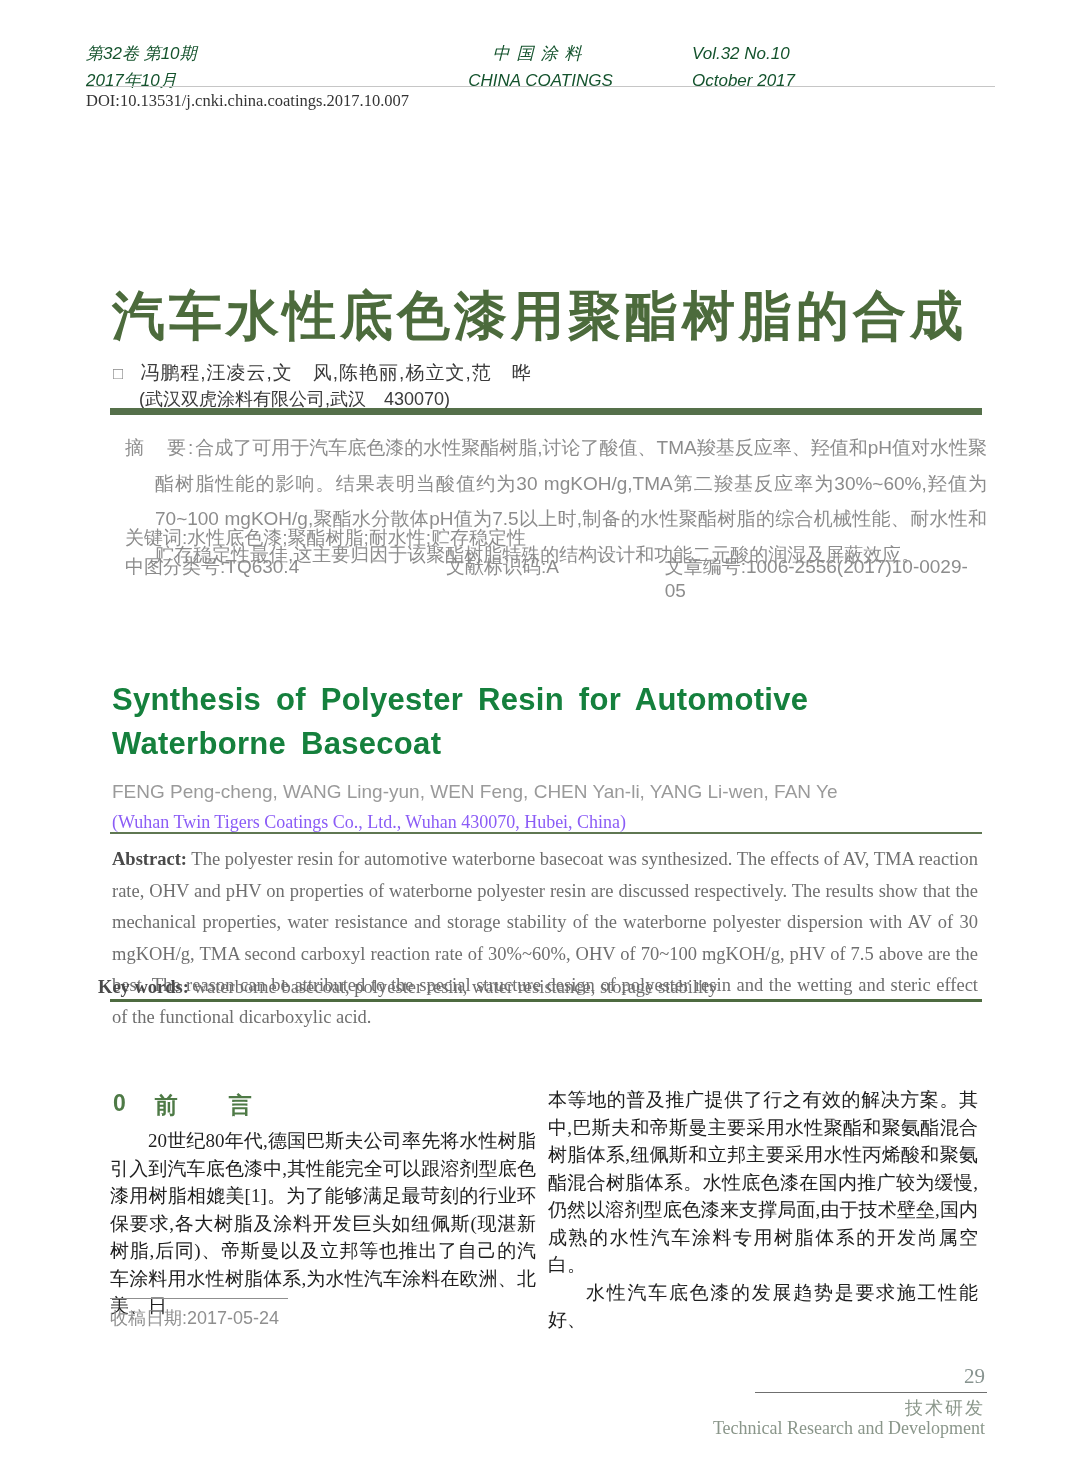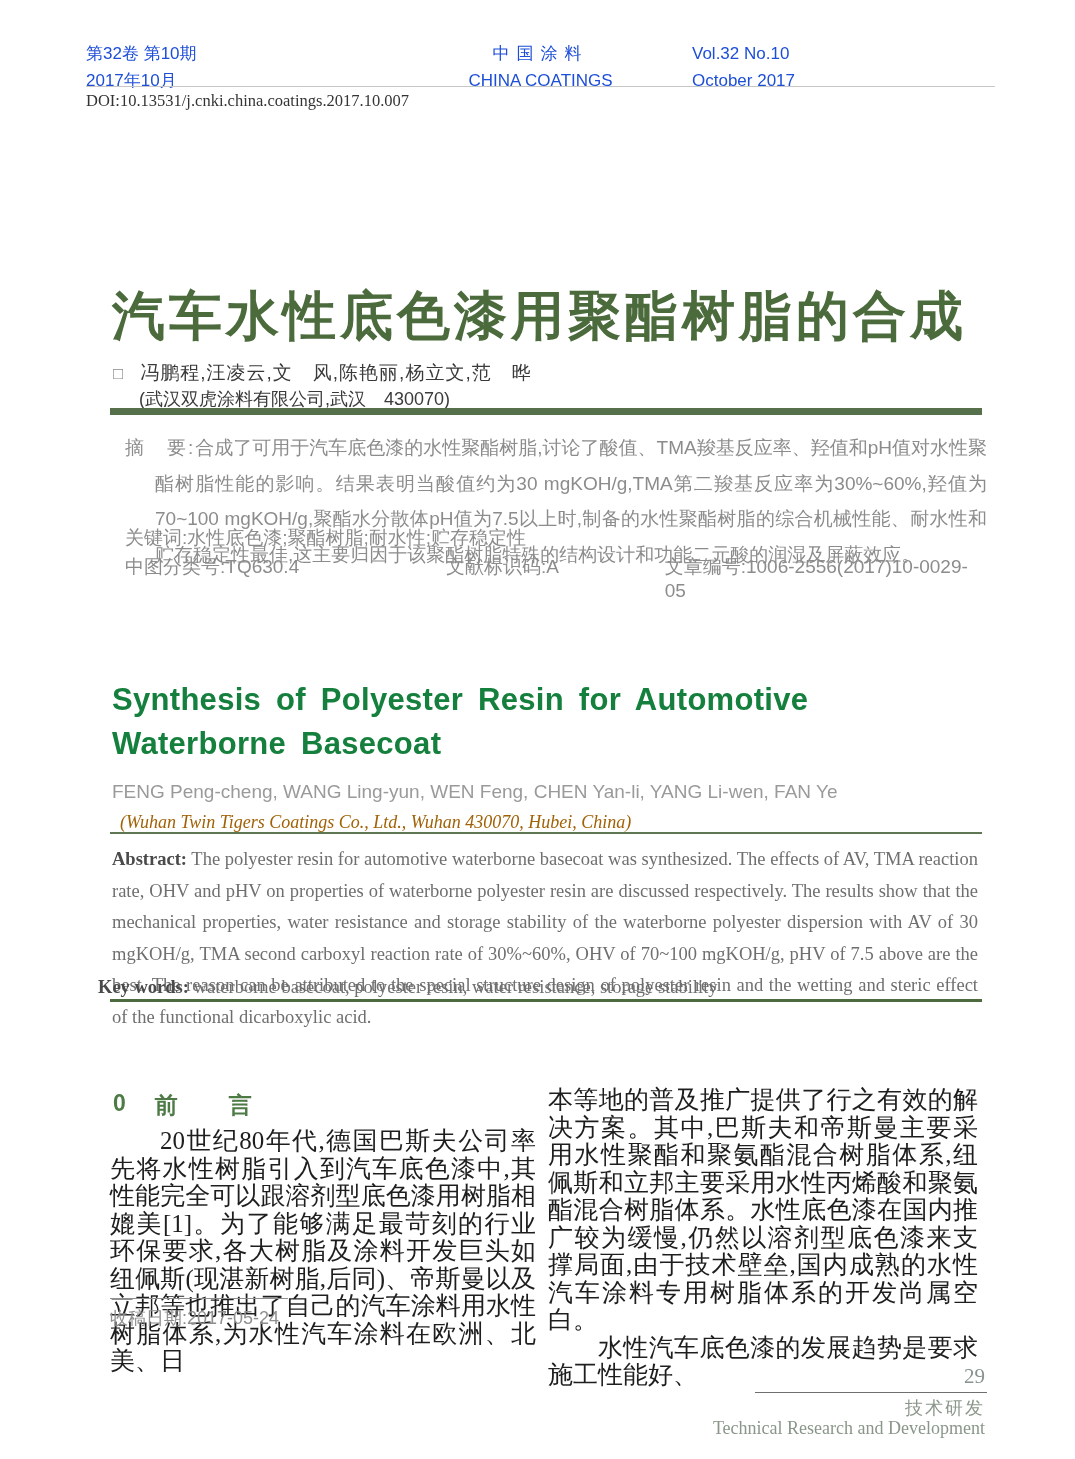--- a/index.html
+++ b/index.html
@@ -1,21 +1,21 @@
 <!DOCTYPE html>
 <html><head>
 <meta charset="utf-8">
 <style>
   html,body{margin:0;padding:0;background:#ffffff;}
   .page{position:relative;width:1075px;height:1459px;background:#ffffff;overflow:hidden;
         font-family:"Liberation Sans",sans-serif;}
 
   
   .header{position:absolute;top:40px;left:86px;right:80px;display:flex;
-          color:#1d4ed8;font-size:17px;line-height:27px;}
+          color:#14532d;font-size:17px;line-height:27px;font-style:italic;}
   .header .hcol{flex:1;}
   .hcenter{text-align:center;}
   .hright{text-align:left;}
   .journal-cn{letter-spacing:7px;}
   .header-rule{position:absolute;top:86px;left:86px;right:80px;border-top:1px solid #c6c6c6;}
   .doi{position:absolute;top:91px;left:86px;font-family:"Liberation Serif",serif;
        font-size:16.5px;color:#343434;}
 
   
   .title-cn{position:absolute;top:281px;left:112px;width:880px;
@@ -37,42 +37,42 @@
   .meta-row{position:absolute;top:554px;left:125px;right:95px;display:flex;
             font-size:19px;color:#8c8c8c;}
   .meta-row .m1{width:330px;}
   .meta-row .m2{width:225px;}
 
   
   .title-en{position:absolute;top:678px;left:112px;width:830px;
             font-size:31px;font-weight:bold;color:#15803d;line-height:44px;
             word-spacing:6px;letter-spacing:0.3px;}
   .authors-en{position:absolute;top:781px;left:112px;font-size:19px;color:#9a9a9a;}
-  .affiliation-en{position:absolute;top:812px;left:112px;font-size:18px;font-style:italic;
-                  font-family:"Liberation Serif",serif;color:#a16207;margin-left:8px;}
+  .affiliation-en{position:absolute;top:812px;left:112px;font-size:18px;
+                  font-family:"Liberation Serif",serif;color:#8b5cf6;}
   .rule-en-top{position:absolute;top:832px;left:110px;width:872px;border-top:2px solid #5f7752;}
 
   
   .abstract-en{position:absolute;top:844px;left:112px;width:866px;
                font-family:"Liberation Serif",serif;font-size:18.5px;line-height:31.5px;
                color:#6f6f6f;text-align:justify;}
   .abstract-en .lbl,.keywords-en .lbl{font-weight:bold;color:#4a4a4a;}
   .keywords-en{position:absolute;top:977px;left:98px;width:866px;
                font-family:"Liberation Serif",serif;font-size:18.5px;color:#6f6f6f;}
   .rule-en-bottom{position:absolute;top:999px;left:110px;width:872px;border-top:3px solid #4e6b40;}
 
   
   .section-heading{position:absolute;top:1090px;left:113px;display:flex;
                    color:#4e7a46;font-size:23px;font-weight:bold;letter-spacing:1px;}
   .section-heading .num{margin-right:28px;}
   .section-heading .ttl{letter-spacing:14px;}
 
   .col-left{position:absolute;top:1127px;left:110px;width:426px;}
   .col-right{position:absolute;top:1086px;left:548px;width:430px;}
-  .body-text{font-family:"Liberation Serif","DejaVu Serif",serif;font-size:25px;
+  .body-text{font-family:"Liberation Serif","DejaVu Serif",serif;font-size:19px;
              line-height:27.5px;color:#1e1e1e;text-align:justify;margin:0;}
   .indent{text-indent:2em;}
 
   
   .footnote-rule{position:absolute;top:1298px;left:110px;width:178px;border-top:1px solid #8f8f8f;}
   .footnote-received{position:absolute;top:1306px;left:110px;font-size:18px;color:#8f8f8f;}
   .footnote-bio{position:absolute;top:1336px;left:110px;font-size:17px;color:#9a9a9a;}
 
   
   .page-number{position:absolute;top:1364px;right:90px;font-family:"Liberation Serif",serif;

